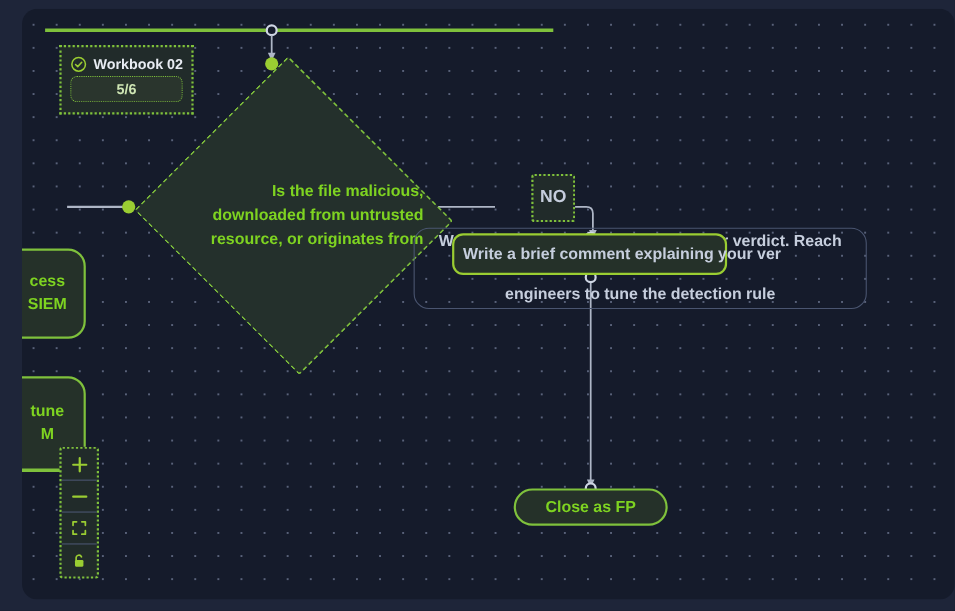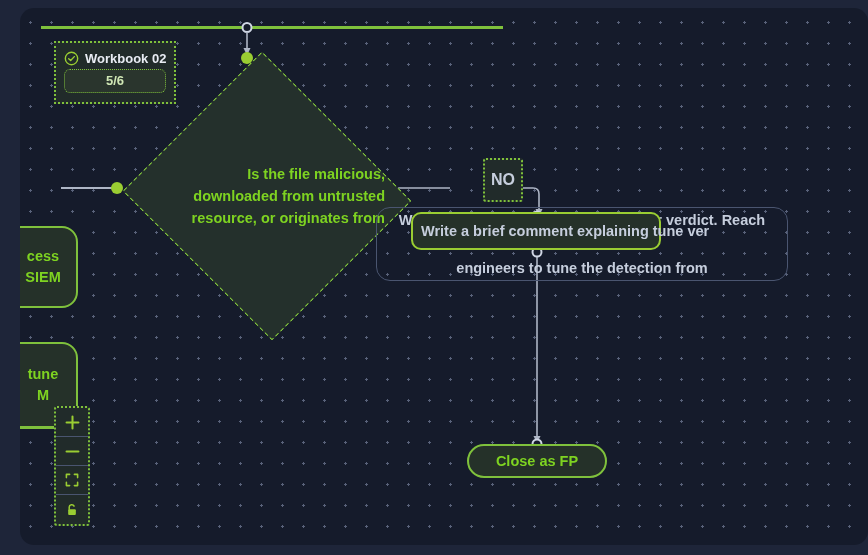--- a/index.html
+++ b/index.html
@@ -248,26 +248,26 @@
       <div class="diamond-text">
         <div>Is the file malicious,</div>
         <div>downloaded from untrusted</div>
         <div>resource, or originates from</div>
       </div>
     </div>
 
     <div id="node-verdict-wrap">
       <div class="vtext">
         <div>Write a brief comment explaining your verdict. Reach SOC</div>
-        <div>engineers to tune the detection from</div>
+        <div>engineers to tune the detection rule</div>
       </div>
     </div>
 
     <div id="node-verdict-sel">
-      <div class="seltext">Write a brief comment explaining tune ver</div>
+      <div class="seltext">Write a brief comment explaining your ver</div>
     </div>
 
     <div id="edge-label-no">NO</div>
 
     <div class="node" id="node-close-fp">
       <span>Close as FP</span>
     </div>
 
     <div id="workbook-panel">
       <div class="wb-head">

